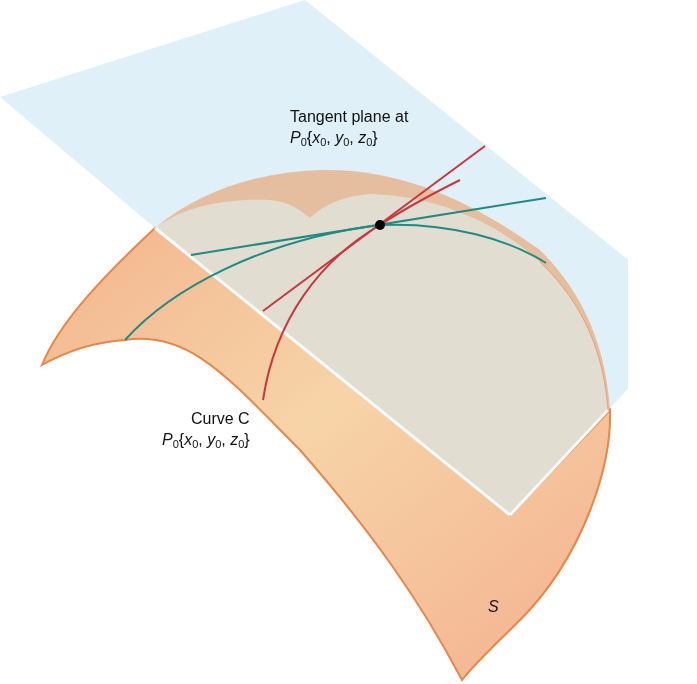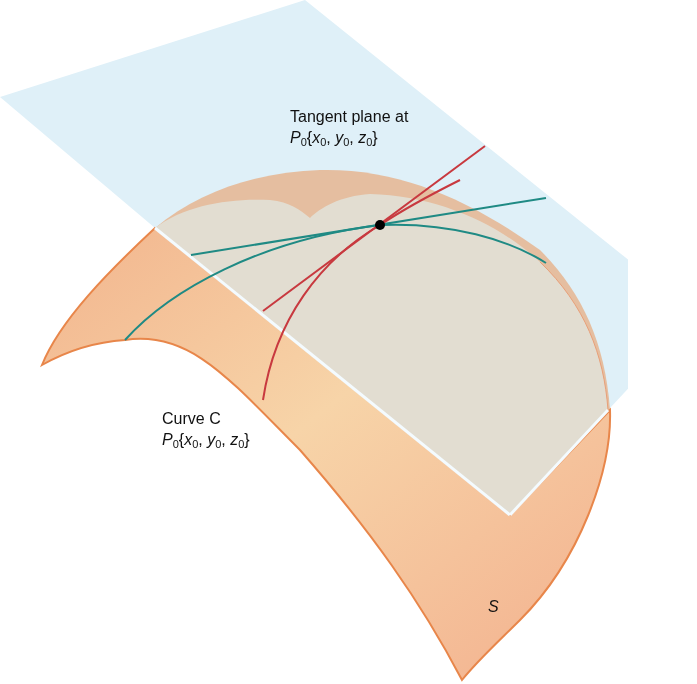--- a/index.html
+++ b/index.html
@@ -48,19 +48,19 @@
     <line x1="263" y1="311" x2="485" y2="146" stroke="#c8393f" stroke-width="2"></line>
 
     <circle cx="380" cy="225" r="5" fill="#000000"></circle>
   </svg>
 
   <div class="label" style="left:290px; top:106px;">
     <div>Tangent plane at</div>
     <div><i>P</i><sub>0</sub><span>{</span><i>x</i><sub>0</sub>, <i>y</i><sub>0</sub>, <i>z</i><sub>0</sub><span>}</span></div>
   </div>
 
-  <div class="label" style="left:162px; top:408px;">
+  <div class="label" style="left:162px; top:408px;text-align:right;">
     <div>Curve C</div>
     <div><i>P</i><sub>0</sub><span>{</span><i>x</i><sub>0</sub>, <i>y</i><sub>0</sub>, <i>z</i><sub>0</sub><span>}</span></div>
   </div>
 
   <div class="label" style="left:488px; top:596px;"><i>S</i></div>
 </div>
 
 </body></html>

